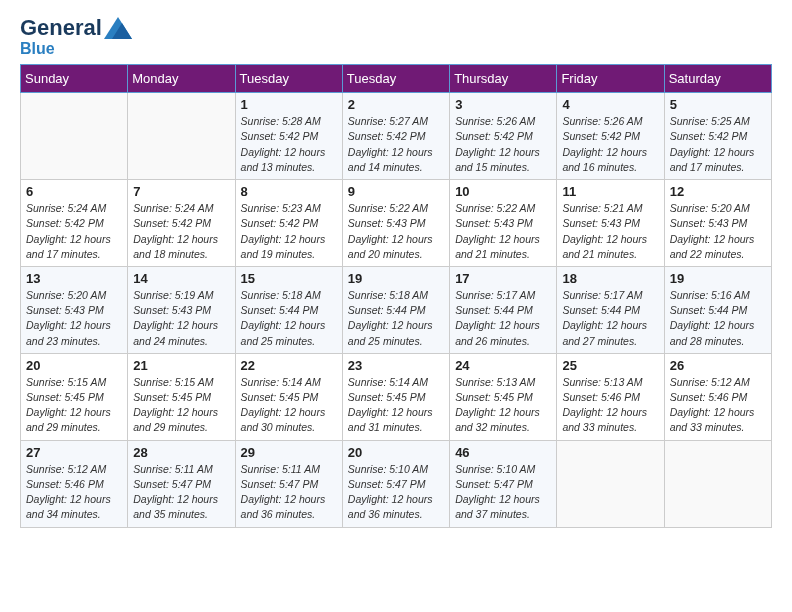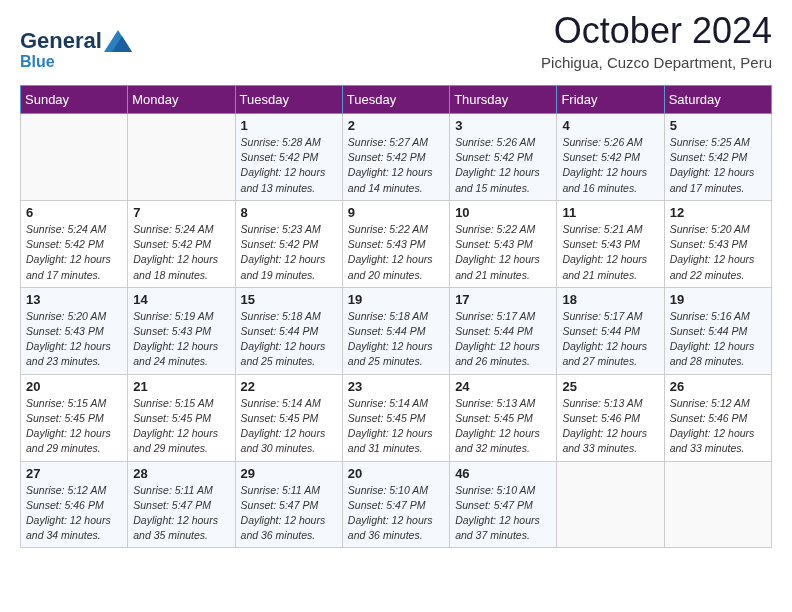--- a/index.html
+++ b/index.html
@@ -5,23 +5,23 @@
     * { box-sizing: border-box; margin: 0; padding: 0; }
     body {
       font-family: Arial, sans-serif;
       background: #fff;
       width: 792px;
       min-height: 612px;
       padding: 10px 20px 20px 20px;
     }
     .header {
       display: flex;
-      align-items: flex-end;
+      align-items: center;
       justify-content: space-between;
-      margin-bottom: 14px;
+      margin-bottom: 6px;
     }
     .logo {
       display: flex;
       align-items: center;
       margin-top: 6px;
     }
     .logo-text {
       font-size: 22px;
       font-weight: bold;
       color: #1a3a5c;
@@ -100,24 +100,20 @@
       <div style="display:flex;align-items:center;">
         <span class="logo-text">General</span>
         <svg class="logo-icon" viewBox="0 0 28 22" xmlns="http://www.w3.org/2000/svg">
           <polygon points="0,22 14,0 28,22" fill="#2a7fc1"></polygon>
           <polygon points="8,22 18,6 28,22" fill="#1a5fa0"></polygon>
         </svg>
       </div>
       <span class="logo-text" style="color:#2a7fc1;font-size:16px;font-weight:bold;">Blue</span>
     </div>
   </div>
-  <div class="title-block">
-    <div class="month-year">October 2024</div>
-    <div class="location">Pichigua, Cuzco Department, Peru</div>
-  </div>
 </div>
 
 <table class="calendar">
   <thead>
     <tr>
     <th>Sunday</th>
         <th>Monday</th>
         <th>Tuesday</th>
         <th>Tuesday</th>
         <th>Thursday</th>

